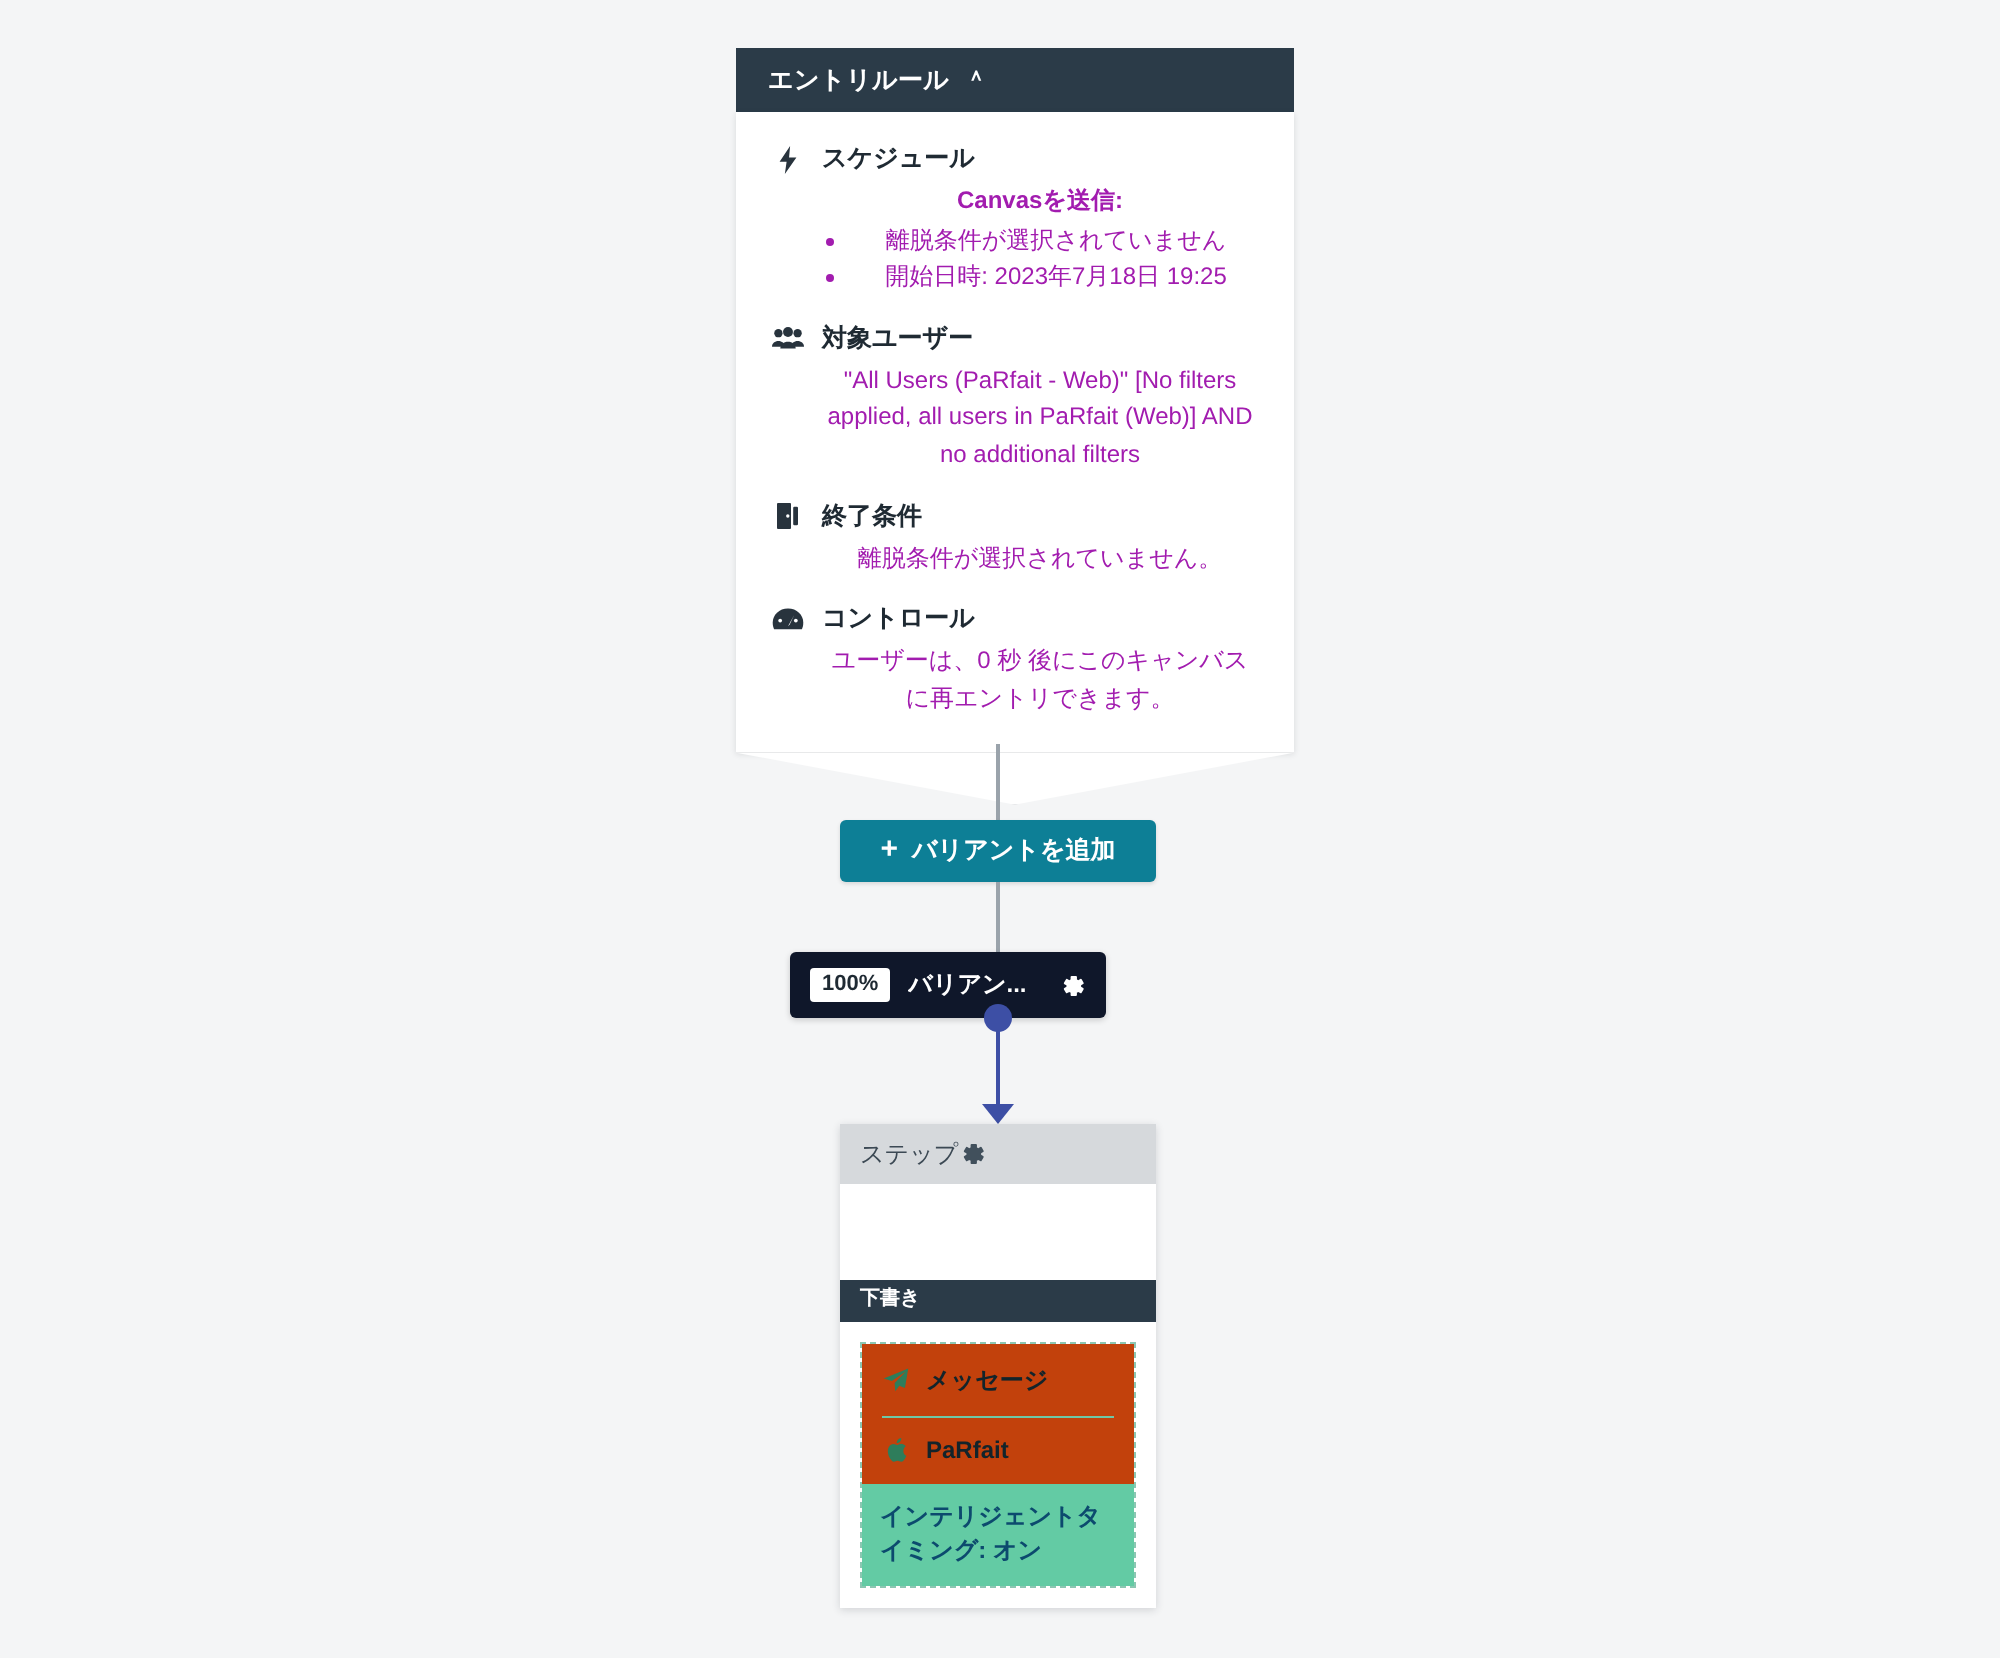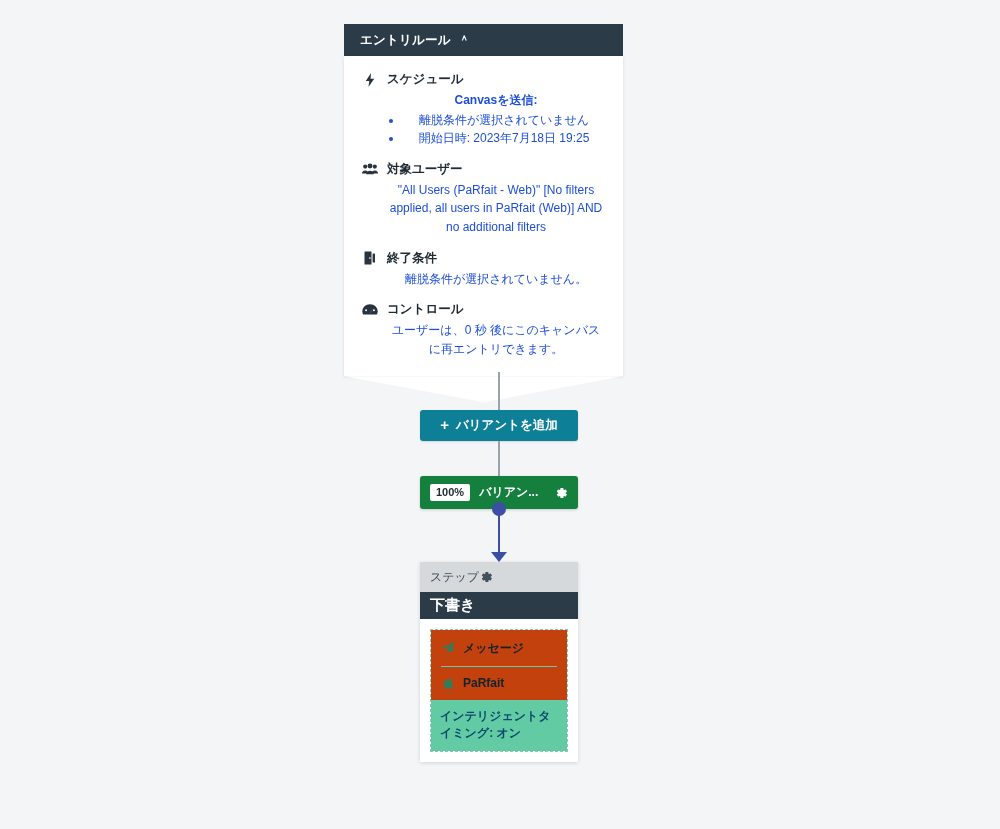--- a/index.html
+++ b/index.html
@@ -17,21 +17,21 @@
 
   
   #stage {
     position: absolute;
     inset: 0;
   }
 
   
   #entry-card {
     position: absolute;
-    left: 344px;
+    left: 368px;
     top: 24px;
     width: 279px;
   }
   #entry-card-header {
     background: #2b3b48;
     color: #ffffff;
     height: 32px;
     display: flex;
     align-items: center;
     padding: 0 16px;
@@ -83,21 +83,21 @@
   }
   .rule-title {
     font-size: 12.5px;
     font-weight: 700;
     color: #1f2a33;
     line-height: 1.2;
   }
   .rule-body {
     margin-left: 25px;
     font-size: 12px;
-    color: #1d4ed8;
+    color: #a21caf;
     line-height: 1.55;
   }
   .rule-body strong { font-weight: 700; }
   .rule-list {
     list-style: disc;
     margin: 1px 0 0 0;
     padding-left: 16px;
   }
   .rule-list li { margin: 0; padding: 0; }
 
@@ -156,25 +156,25 @@
   #add-variant-btn .plus {
     font-size: 15px;
     font-weight: 700;
     line-height: 1;
     transform: translateY(-1px);
   }
 
   
   #variant-bar {
     position: absolute;
-    left: 420px;
+    left: 395px;
     top: 476px;
     width: 158px;
     height: 33px;
-    background: #15803d;
+    background: #0f172a;
     border-radius: 3px;
     display: flex;
     align-items: center;
     padding: 0 10px;
     box-sizing: border-box;
     gap: 9px;
     box-shadow: 0 1px 3px rgba(0,0,0,.18);
   }
   #variant-pct {
     background: #ffffff;
@@ -220,24 +220,25 @@
     box-sizing: border-box;
   }
   #step-title {
     font-size: 12px;
     color: #3c4954;
     font-weight: 400;
   }
   #step-status {
     background: #2b3b48;
     color: #ffffff;
-    font-size: 15px;
+    font-size: 10px;
     font-weight: 700;
     padding: 4px 10px;
     line-height: 1.25;
+    margin-top: 48px;
   }
   #step-body {
     padding: 10px;
   }
   #message-block {
     border: 1px dashed rgba(120,190,165,.85);
   }
   .msg-top {
     background: #c2410c;
     padding: 10px 10px 0 10px;

